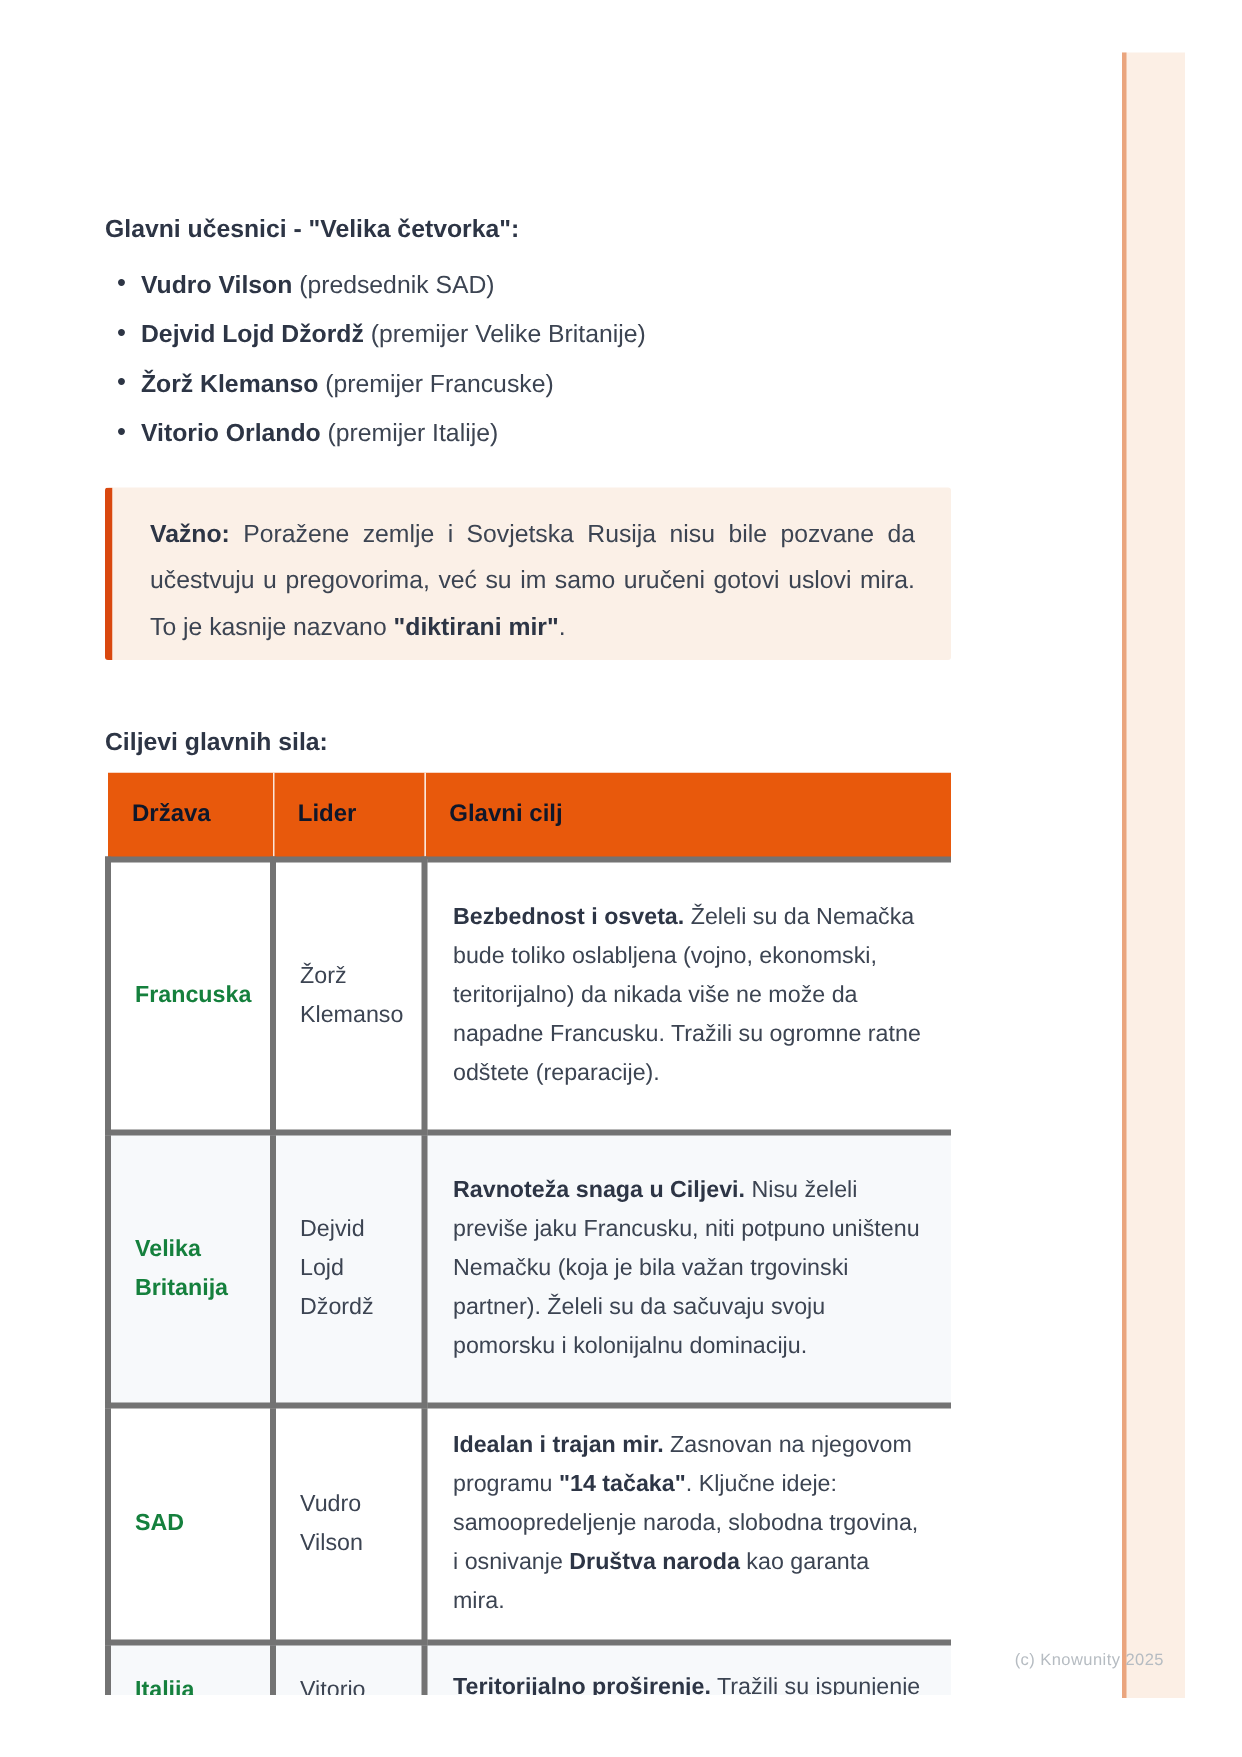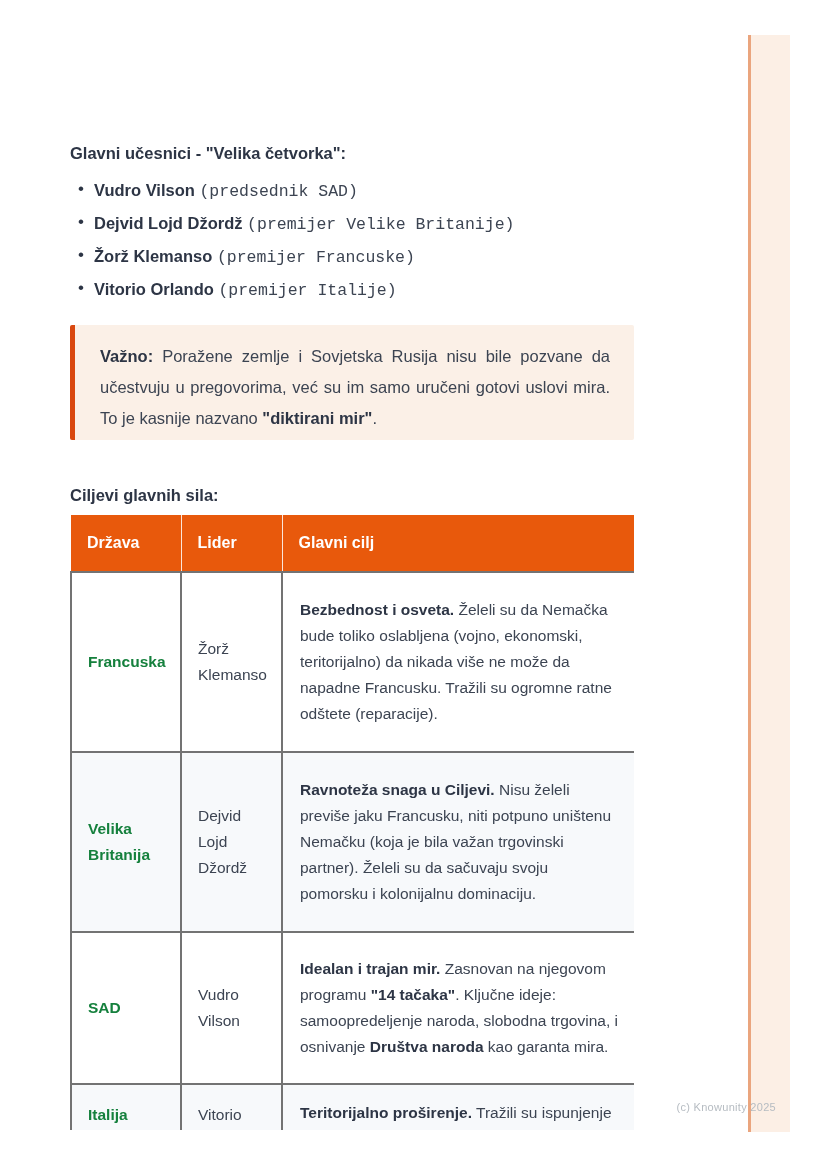--- a/index.html
+++ b/index.html
@@ -28,41 +28,41 @@
     left:70px; top:180px; width:564px; margin:0; padding:0; list-style:none;
   }
   #participants-list li {
     position:relative; height:20px; margin-bottom:13px; padding-left:24px;
     font-size:16.5px; line-height:20px;
   }
   #participants-list li .dot {
     position:absolute; left:8px; top:-1px; font-size:17px; color:#2d3545;
   }
   .b-name { font-weight:700; color:#2d3545; }
-  .b-role { margin-left:0.28em;font-family:Liberation Mono, monospace; }
+  .b-role { margin-left:0.28em; }
 
   
   #callout {
     left:70px; top:325px; width:564px; height:115px; box-sizing:border-box;
     background:#fbf0e7; border-left:5px solid #d9480f; border-radius:2px;
     padding:16px 24px 0 25px;
     font-size:16.5px; line-height:31px; text-align:justify;
   }
 
   
   #table-wrap { left:70px; top:515px; width:564px; height:615px; overflow:hidden; }
   table { border-collapse:collapse; table-layout:fixed; width:564px; }
   col.c1 { width:110px; } col.c2 { width:101px; } col.c3 { width:353px; }
   thead th {
-    background:#e8590c; color:#ffffff; font-weight:600; font-size:16px;
+    background:#e8590c; color:#0f172a; font-weight:600; font-size:16px;
     text-align:left; height:56px; padding:0 10px 0 16px; vertical-align:middle;
   }
   thead th + th { border-left:1px solid rgba(255,255,255,0.85); }
   tbody td {
-    border:2px solid #737373; vertical-align:middle;
+    border:4px solid #737373; vertical-align:middle;
     font-size:15.5px; line-height:26px; background:#ffffff;
   }
   tbody tr.alt td { background:#f7f9fb; }
   td.country { padding:12px 10px 12px 16px; font-weight:700; color:#15803d; }
   td.leader  { padding:12px 10px 12px 16px; }
   td.goal    { padding:12px 16px 12px 17px; }
   tr.r1 td { height:154px; } tr.r2 td { height:154px; } tr.r3 td { height:126px; }
   tr.cut td { height:118px; vertical-align:top; }
   tr.cut td.country, tr.cut td.leader { padding-top:17px; }
   tr.cut td.goal { padding-top:15px; }

